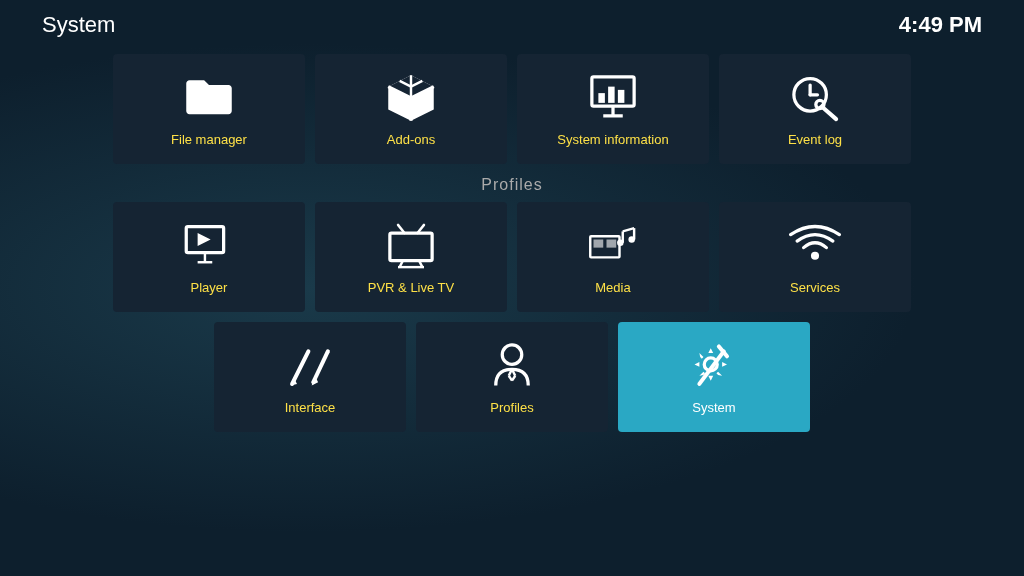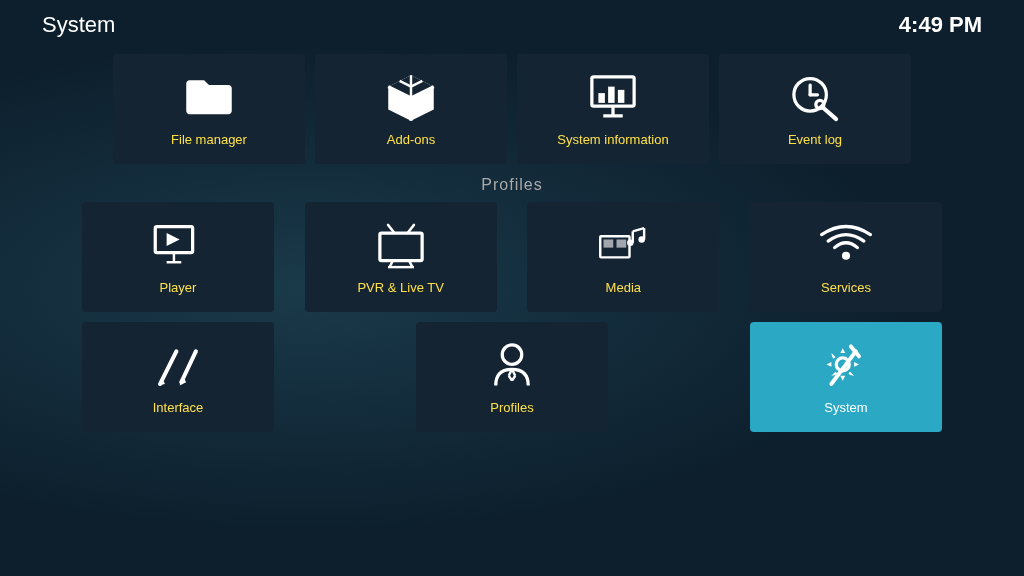--- a/index.html
+++ b/index.html
@@ -95,22 +95,22 @@
       font-size: 16px;
       font-weight: 300;
       color: #aaa;
       margin: 12px 0 8px 0;
       letter-spacing: 1px;
     }
 
     
     .settings-row {
       display: flex;
-      justify-content: space-between;
-      gap: 18px;
+      justify-content: center;
+      gap: 10px;
       padding: 0 60px;
       margin-bottom: 10px;
     }
 
     
     .icon {
       width: 52px;
       height: 52px;
       display: flex;
       align-items: center;

